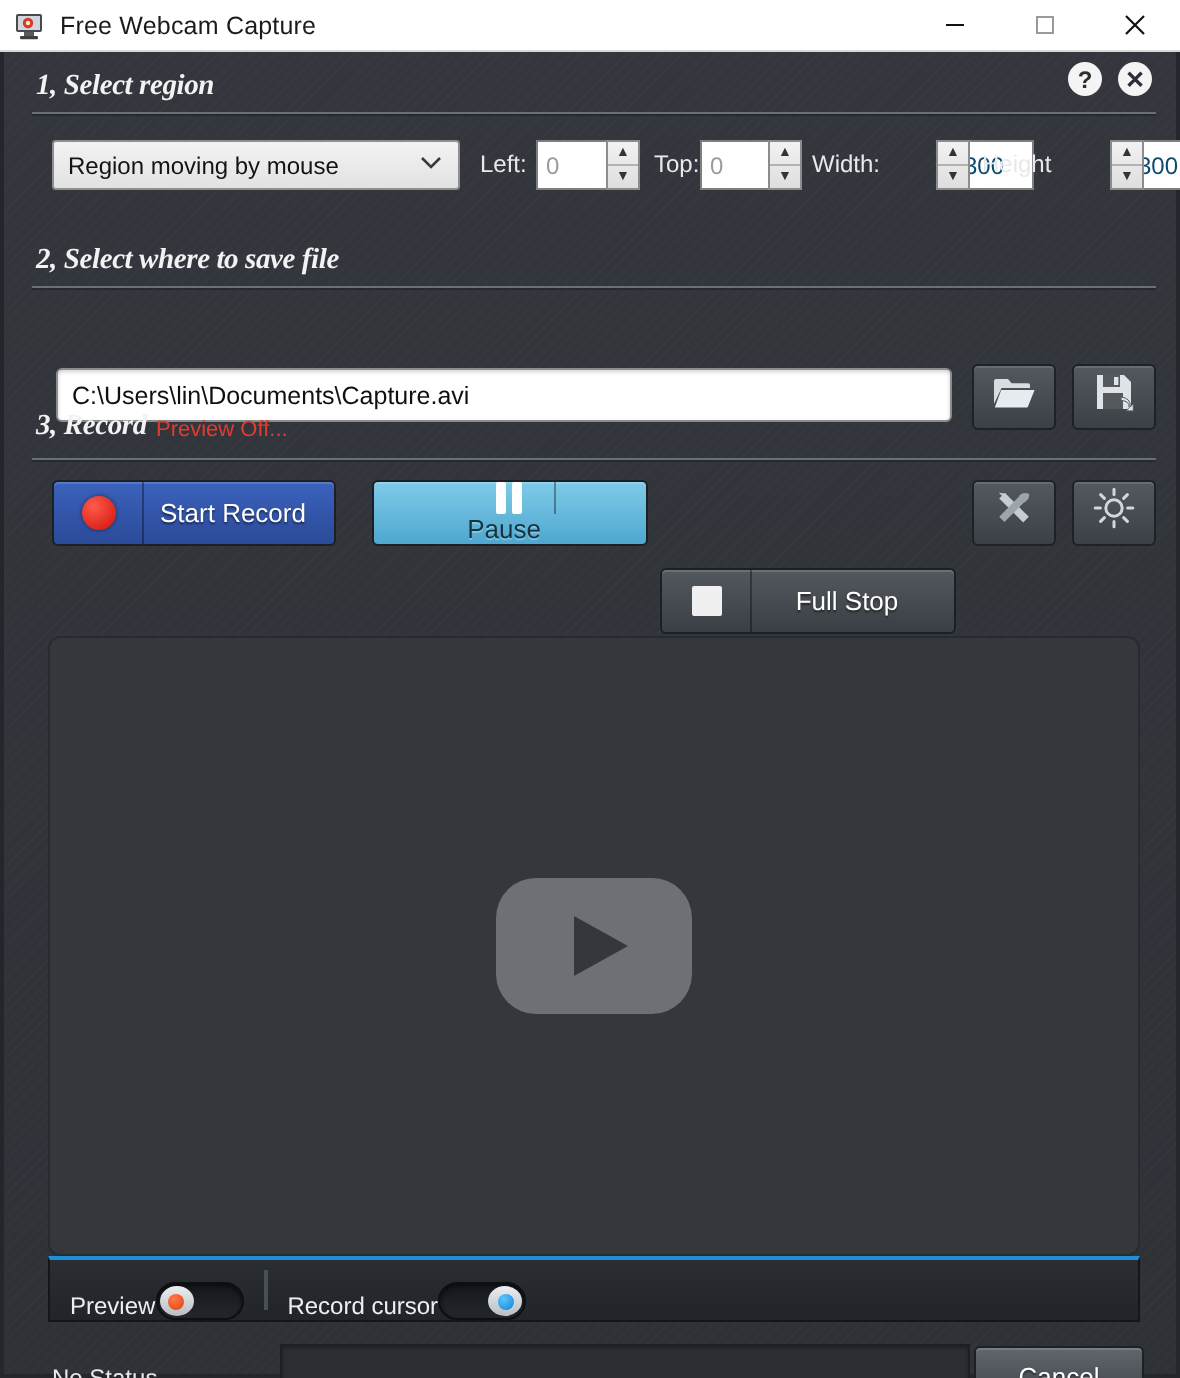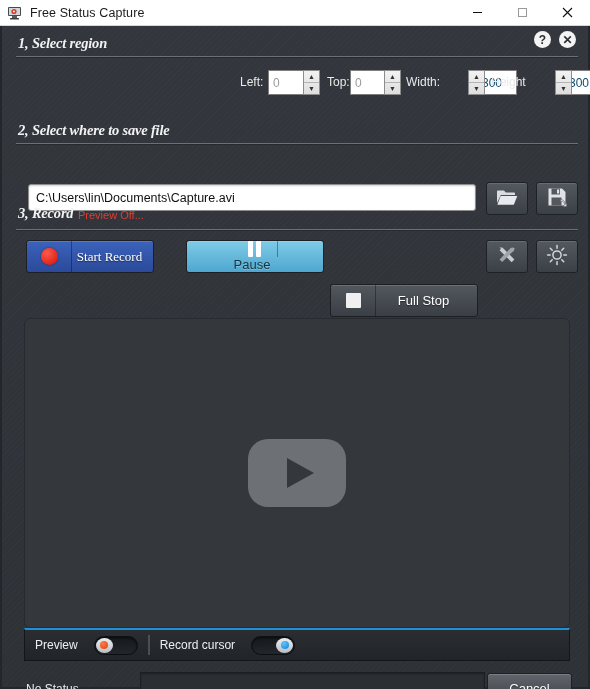--- a/index.html
+++ b/index.html
@@ -288,24 +288,24 @@
     width: 546px; height: 33px;
     background: linear-gradient(#2a2e33, #212529);
     border: 1px solid #14171a;
     border-top: 2px solid #1f8fd6;
     box-sizing: border-box;
     display: flex;
     align-items: center;
   }
   .tg-item {
     display: flex;
-    align-items: center;
+    align-items: flex-end;
     height: 100%;
     padding: 18px 10px;
-    gap: 16px;
+    gap: 0;
   }
   .tg-sep {
     width: 1px;
     height: 20px;
     background: #4a4f55;
   }
   .tg-label {
     font-size: 12px;
     color: #eceff2;
     white-space: nowrap;
@@ -411,21 +411,21 @@
     <div class="app-icon">
       <svg width="16" height="16" viewBox="0 0 16 16">
         <rect x="1" y="2" width="13" height="9" rx="1" fill="#4a4a4a"></rect>
         <rect x="2" y="3" width="11" height="7" fill="#cfd6de"></rect>
         <circle cx="7" cy="6.5" r="2.6" fill="#d7392f"></circle>
         <circle cx="7" cy="6.5" r="1.1" fill="#ffe9b0"></circle>
         <rect x="5" y="11" width="5" height="2" fill="#5a5a5a"></rect>
         <rect x="3" y="13" width="9" height="1.6" rx="0.6" fill="#3f3f3f"></rect>
       </svg>
     </div>
-    <div class="title-text">Free Status Capture</div>
+    <div class="title-text">Free Webcam Capture</div>
     <div class="win-controls">
       <div class="win-btn">
         <svg width="11" height="11" viewBox="0 0 11 11">
             <rect x="1" y="5" width="9" height="1" fill="#111"></rect>
           </svg>
       </div>
       <div class="win-btn">
         <svg width="11" height="11" viewBox="0 0 11 11">
             <rect x="1.5" y="1.5" width="8" height="8" fill="none" stroke="#9a9a9a" stroke-width="1"></rect>
           </svg>
@@ -442,20 +442,28 @@
 
     <div class="corner-icons">
       <div class="circ-icon">?</div>
       <div class="circ-icon">✕</div>
     </div>
 
     <div class="section-head" style="top:9px;">1, Select region</div>
     <div class="divider" style="top:30px;"></div>
 
     <div class="region-row">
+      <div class="combo">
+        <span>Region moving by mouse</span>
+        <span class="chev">
+          <svg width="11" height="7" viewBox="0 0 11 7">
+              <path d="M1 1 L5.5 5.5 L10 1" fill="none" stroke="#3a3a3a" stroke-width="1.3"></path>
+            </svg>
+        </span>
+      </div>
 
       <div class="spin-label" style="left:238px;">Left:</div>
       <div class="numbox dim" style="left:266px; width:48px;">0</div>
       <div class="spinner" style="left:301px;">
         <div>▲</div>
         <div>▼</div>
       </div>
 
       <div class="spin-label" style="left:325px;">Top:</div>
       <div class="numbox dim" style="left:348px; width:48px;">0</div>
@@ -501,21 +509,21 @@
           <rect x="4.5" y="10.5" width="10" height="8" fill="#55595e"></rect>
           <path d="M13.5 12.5 q5 0.5 4.6 5 l1.6 -1.6 l-0.1 3.6 l-3.6 -0.1 l1.6 -1.6 q0.3 -3.3 -4.1 -3.6 Z" fill="#dfe3e7" stroke="#55595e" stroke-width="0.5"></path>
         </svg>
       </span>
     </div>
 
     <div class="section-head" style="top:179px;">3, Record</div>
     <div class="preview-off" style="left:76px; top:183px;">Preview Off...</div>
     <div class="divider" style="top:203px;"></div>
 
-    <div class="rec-btn btn-start" style="left:24px; top:214px; width:128px;font-family:Liberation Serif, serif;">
+    <div class="rec-btn btn-start" style="left:24px; top:214px; width:142px;">
       <div class="glyph-cell">
           <div class="dot-red"></div>
         </div>
       <div class="lbl">Start Record</div>
     </div>
 
     <div class="rec-btn btn-pause" style="left:184px; top:214px; width:138px;">
       <div class="glyph-cell">
           <div class="pause-bars">
             <i></i>

